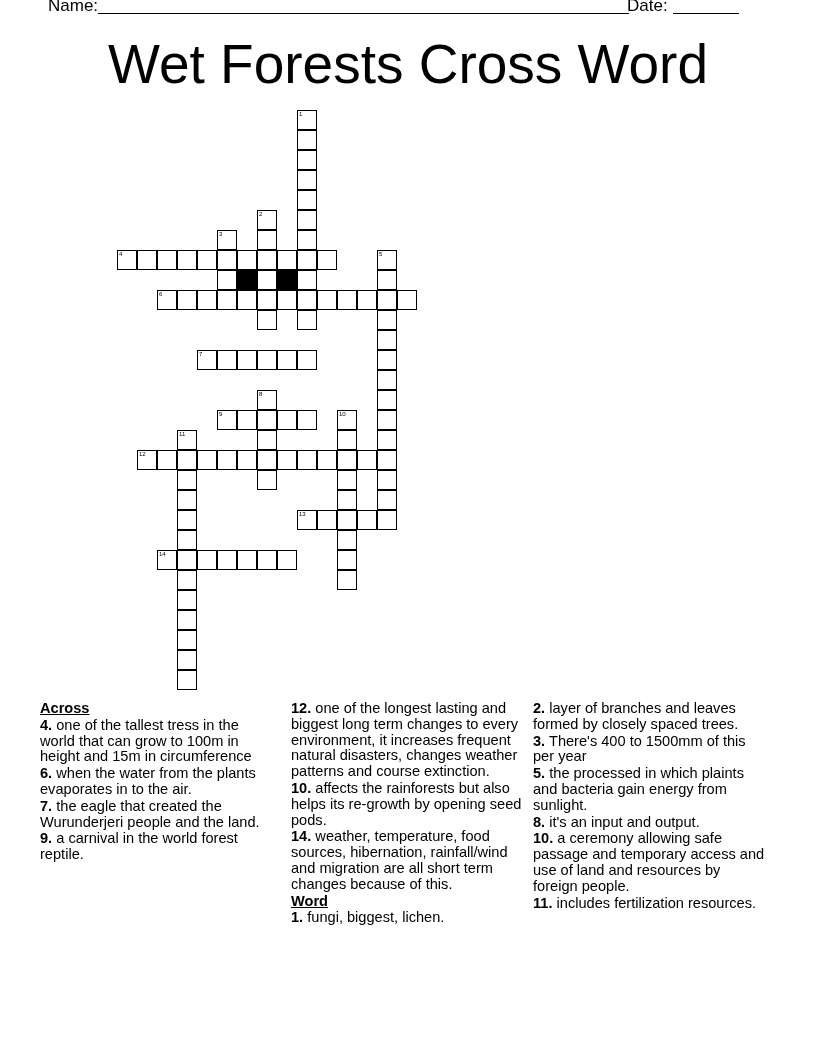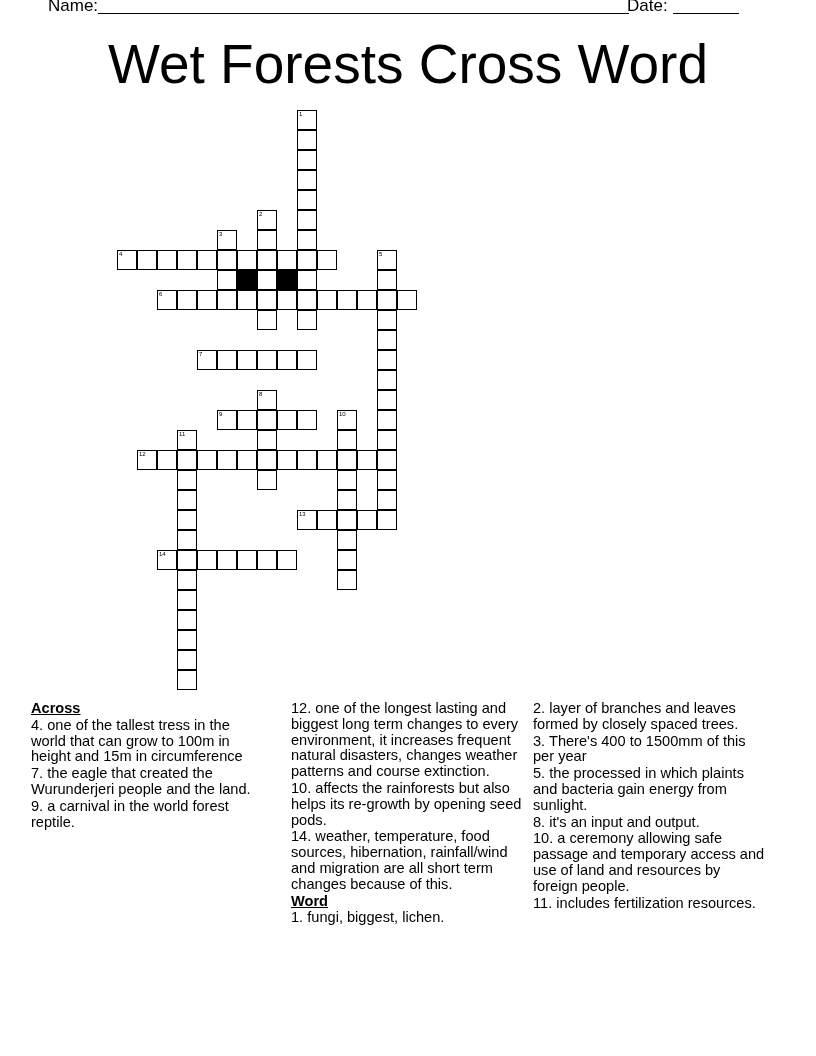--- a/index.html
+++ b/index.html
@@ -30,26 +30,26 @@
       position: absolute; width: 20px; height: 20px; box-sizing: border-box;
       border: 1px solid #000; background: #fff;
     }
     .cell.black { background: #000; }
     .cell .num {
       position: absolute; left: 1px; top: 0px; font-size: 6px; line-height: 7px; color: #000;
     }
     .clues {
       position: absolute; top: 701px; font-size: 14.6px; line-height: 15.8px;
     }
-    .clue-col-1 { left: 31px; width: 232px; }
+    .clue-col-1 { left: 40px; width: 232px; }
     .clue-col-2 { left: 291px; width: 236px; }
     .clue-col-3 { left: 533px; width: 235px; }
     .clue-heading { font-weight: bold; text-decoration: underline; margin: 0 0 1px 0; }
     .clue { margin: 0 0 1px 0; }
-    .clue .n { font-weight: normal; }
+    .clue .n { font-weight: bold; }
   </style>
 </head>
 <body>
 
 <div class="header-line">
   <span class="name-label">Name:</span>
   <span class="name-field"></span>
   <span class="date-label">Date:</span>
   <span class="date-field"></span>
 </div>
@@ -192,20 +192,21 @@
     <div class="cell" style="left: 120px; top: 440px;"></div>
     <div class="cell" style="left: 140px; top: 440px;"></div>
     <div class="cell" style="left: 160px; top: 440px;"></div>
     <div class="cell black" style="left: 120px; top: 160px;"></div>
     <div class="cell black" style="left: 160px; top: 160px;"></div>
   </div>
 
 <div class="clues clue-col-1">
   <div class="clue-heading">Across</div>
   <div class="clue"><span class="n">4.</span> <span>one of the tallest tress in the world that can grow to 100m in height and 15m in circumference</span></div>
+  <div class="clue"><span class="n">6.</span> <span>when the water from the plants evaporates in to the air.</span></div>
   <div class="clue"><span class="n">7.</span> <span>the eagle that created the Wurunderjeri people and the land.</span></div>
   <div class="clue"><span class="n">9.</span> <span>a carnival in the world forest reptile.</span></div>
 </div>
 
 <div class="clues clue-col-2">
   <div class="clue"><span class="n">12.</span> <span>one of the longest lasting and biggest long term changes to every environment, it increases frequent natural disasters, changes weather patterns and course extinction.</span></div>
   <div class="clue"><span class="n">10.</span> <span>affects the rainforests but also helps its re-growth by opening seed pods.</span></div>
   <div class="clue"><span class="n">14.</span> <span>weather, temperature, food sources, hibernation, rainfall/wind and migration are all short term changes because of this.</span></div>
   <div class="clue-heading">Word</div>
   <div class="clue"><span class="n">1.</span> <span>fungi, biggest, lichen.</span></div>

